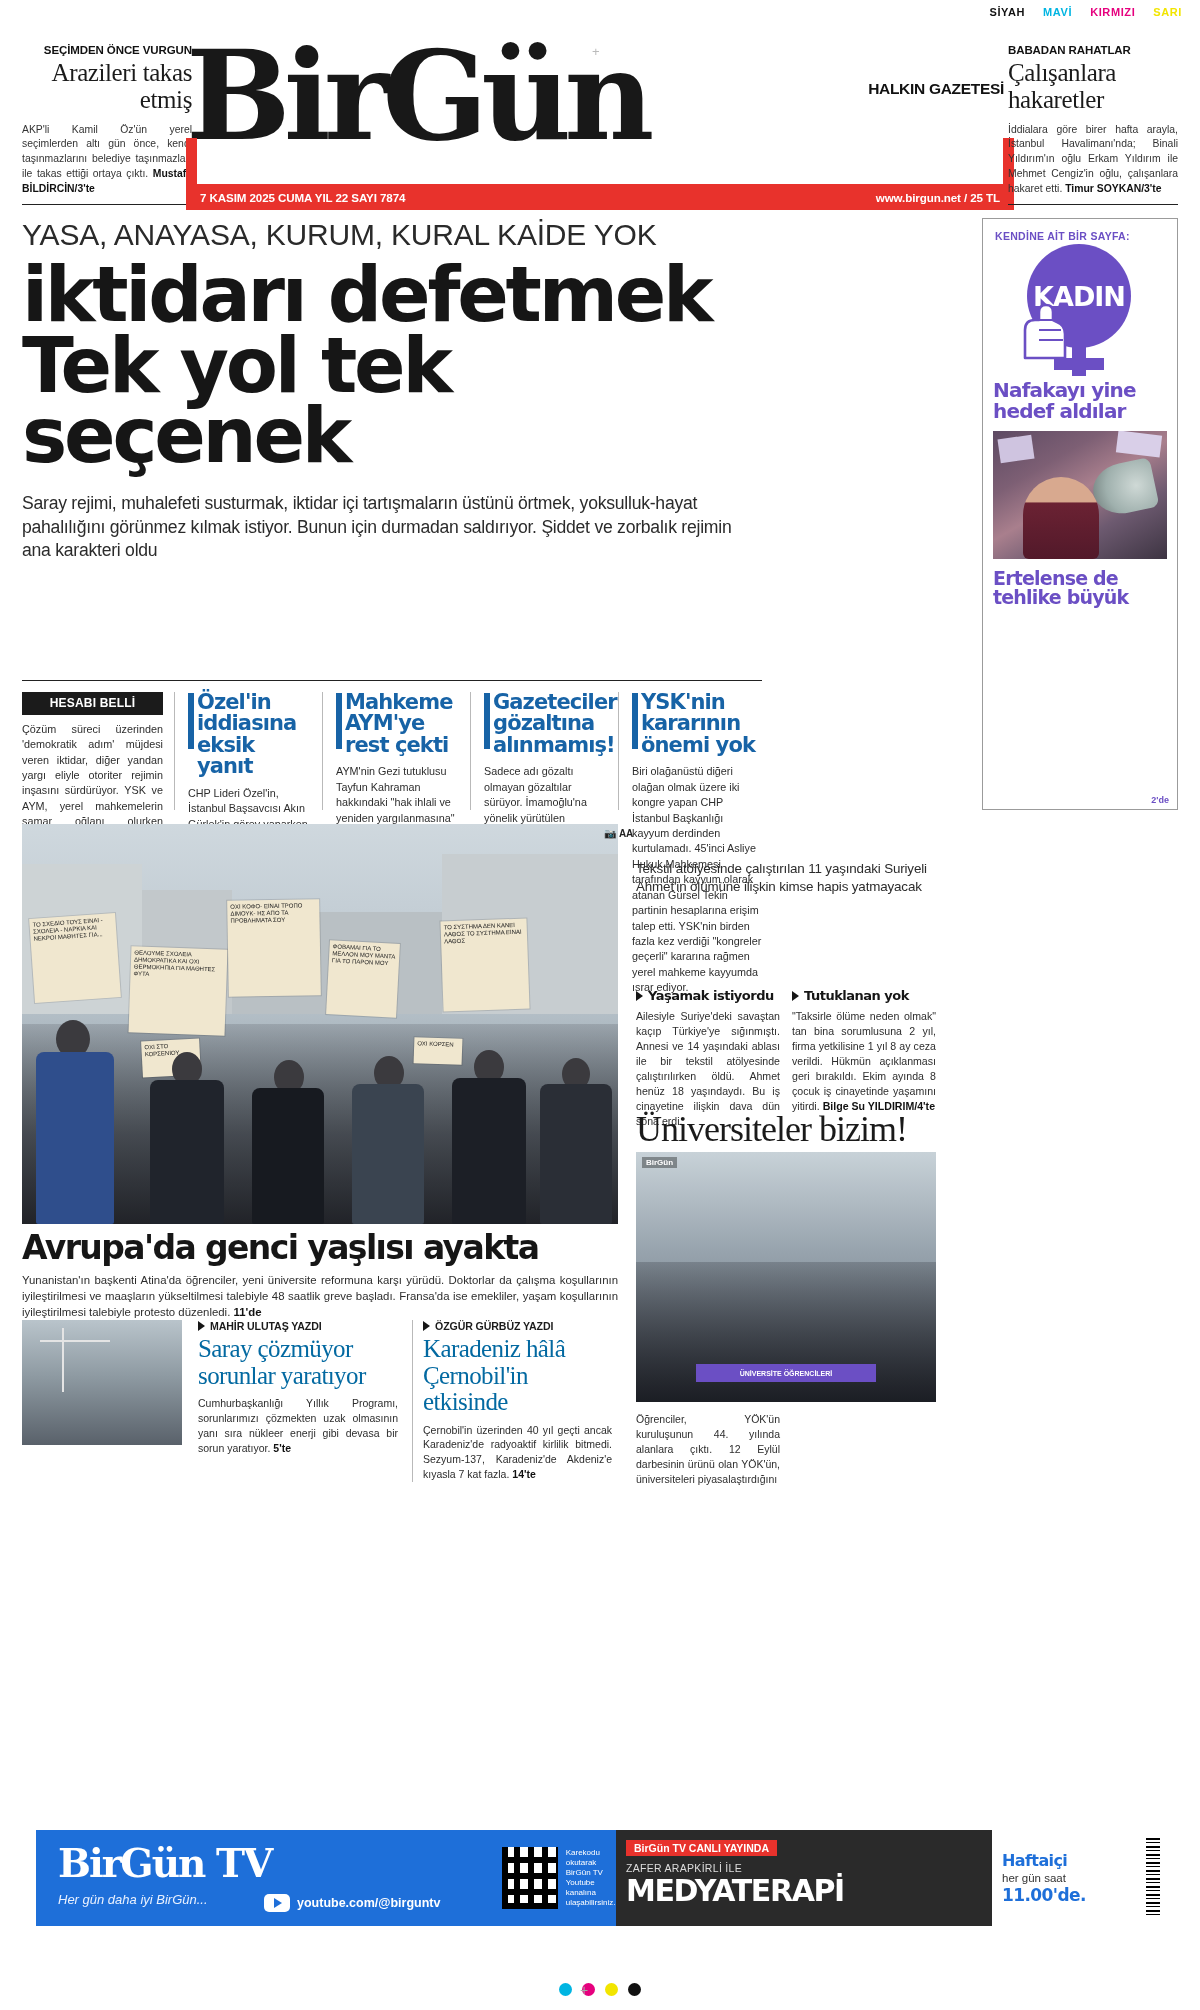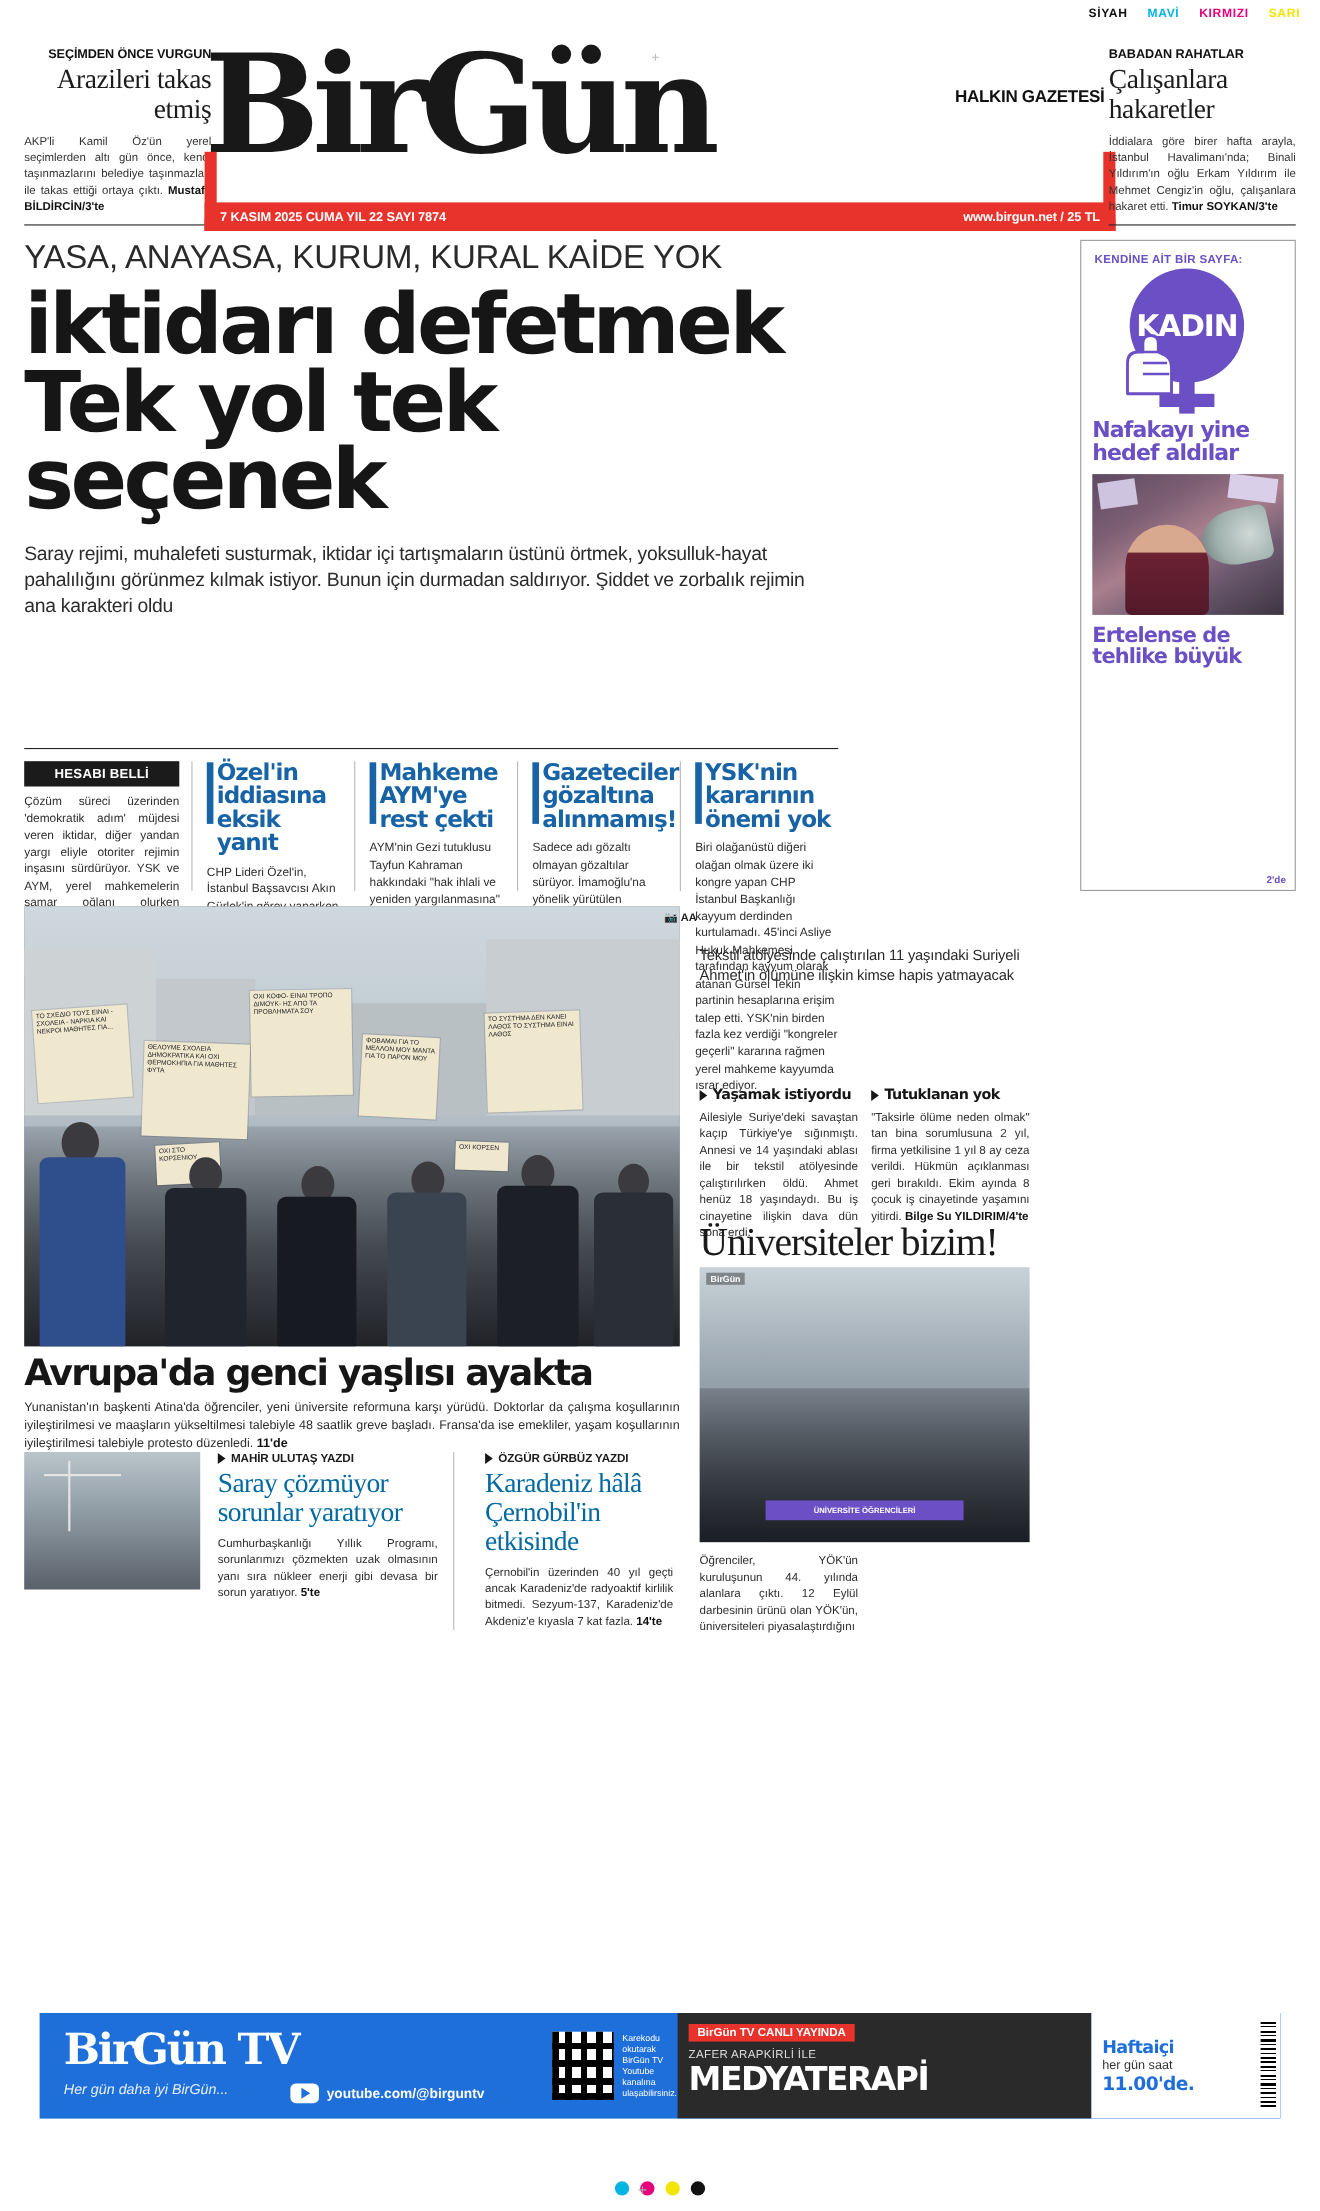--- a/index.html
+++ b/index.html
@@ -294,21 +294,21 @@
   }
   .op-photo {
     position: absolute; left: 0; top: 0; width: 160px; height: 125px;
     background: linear-gradient(180deg,#b9c4cb 0%, #8e9aa2 45%, #59616a 100%);
     overflow:hidden;
   }
   .op-photo .crane { position:absolute; left:40px; top:8px; width:2px; height:64px; background:#e4e4e4; }
   .op-photo .crane2 { position:absolute; left:18px; top:20px; width:70px; height:2px; background:#e4e4e4; }
   .op-cols { position:absolute; left: 176px; top: 0; width: 420px; display:flex; gap: 14px; }
   .op-col { width: 200px; }
-  .op-col + .op-col { padding-left: 28px; border-left: 1px solid #b9b9b9; }
+  .op-col + .op-col { padding-left: 10px; border-left: 1px solid #b9b9b9; }
   .op-kicker {
     font-size: 10.6px; font-weight: 700; color: #1b1b1b; letter-spacing: -.1px;
     margin-bottom: 4px; display:flex; align-items:center; gap:5px;
   }
   .op-title {
     font-family: "Liberation Serif", serif; font-size: 25px; line-height: 1.06;
     letter-spacing: -.6px; color: #0369a1; margin-bottom: 7px;
   }
   .op-body { font-size: 10.5px; line-height: 1.42; color:#2d2d2d; text-align: justify; }
   .op-body b { color:#111; }

